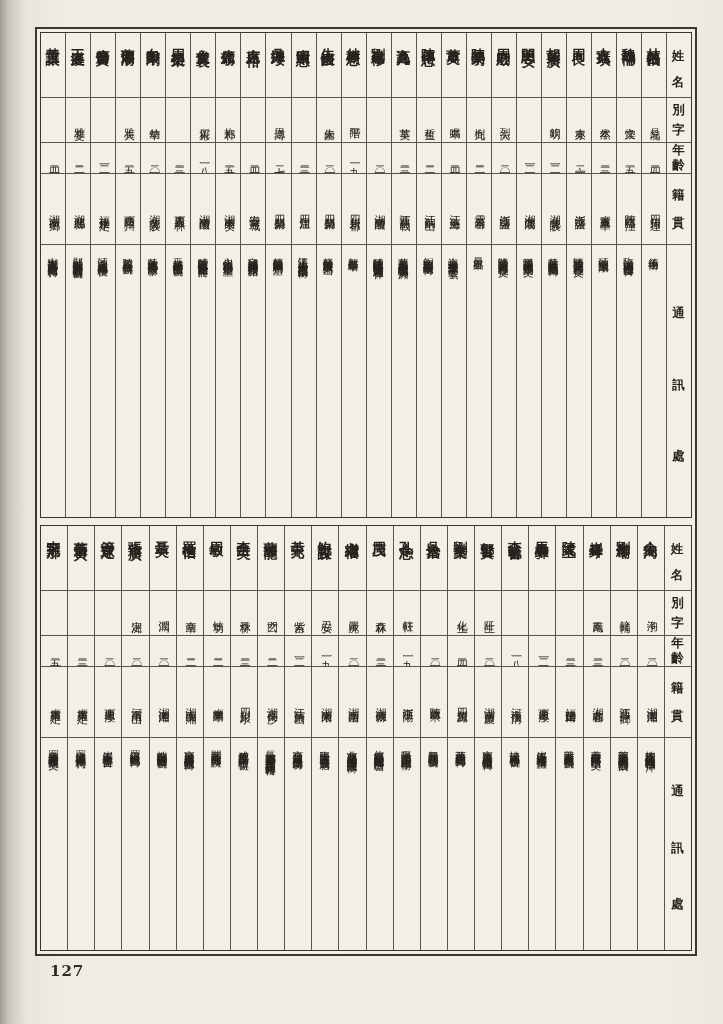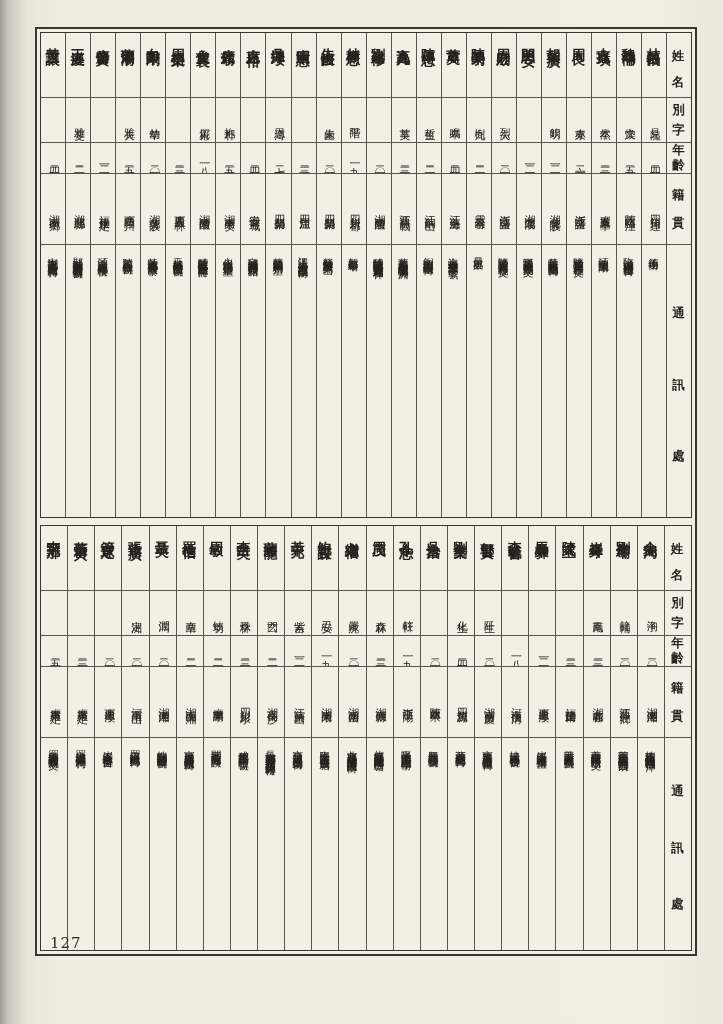--- a/index.html
+++ b/index.html
@@ -54,22 +54,22 @@
   .cell-native .v{font-size:11px;letter-spacing:1.5px;}
   .cell-address .v{font-size:10.5px;letter-spacing:1px;text-align:start;padding-top:4px;}
   
   .v.v--label{
     writing-mode:horizontal-tb;
     display:flex;flex-direction:column;justify-content:space-evenly;align-items:center;
     font-size:12.5px;font-weight:600;width:100%;
   }
   .hch{display:block;}
   .page-number{
-    position:absolute;left:50px;top:934px;
-    font-size:15px;letter-spacing:1px;color:#2e2a25;
+    position:absolute;left:50px;top:962px;
+    font-size:15px;letter-spacing:1px;color:#2e2a25;font-weight:bold;
   }
 </style>
 </head>
 <body>
 
 <div class="page">
   <div class="frame">
     <section class="table table--top">
         <div class="col col--header">
           <div class="cell cell-name cell--label">

